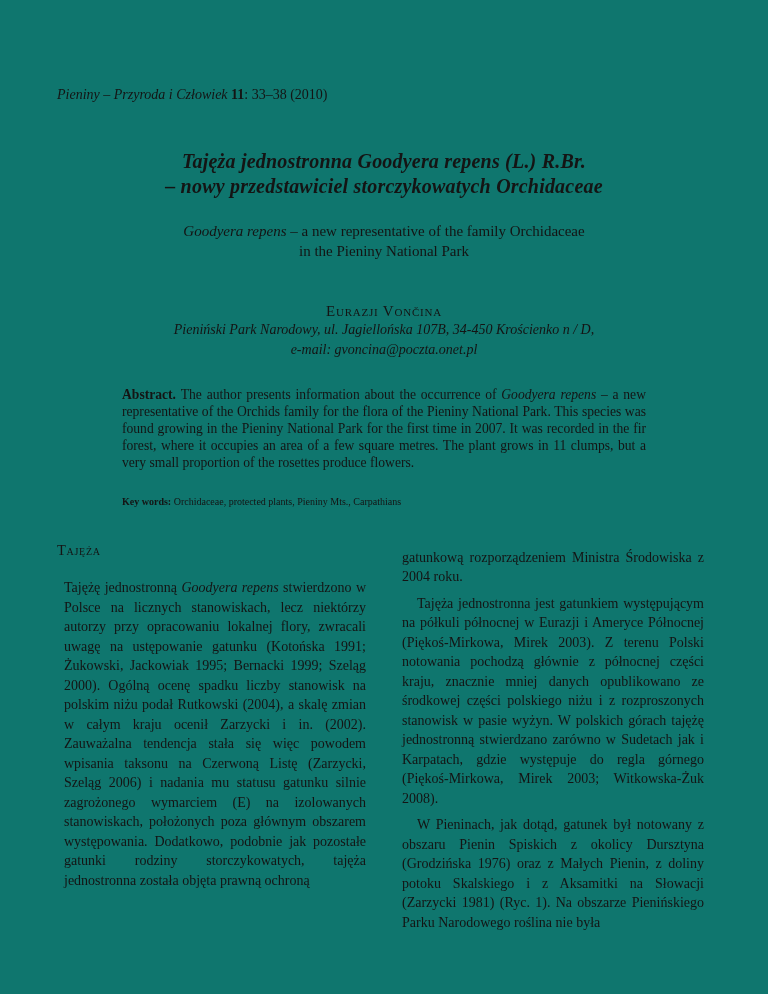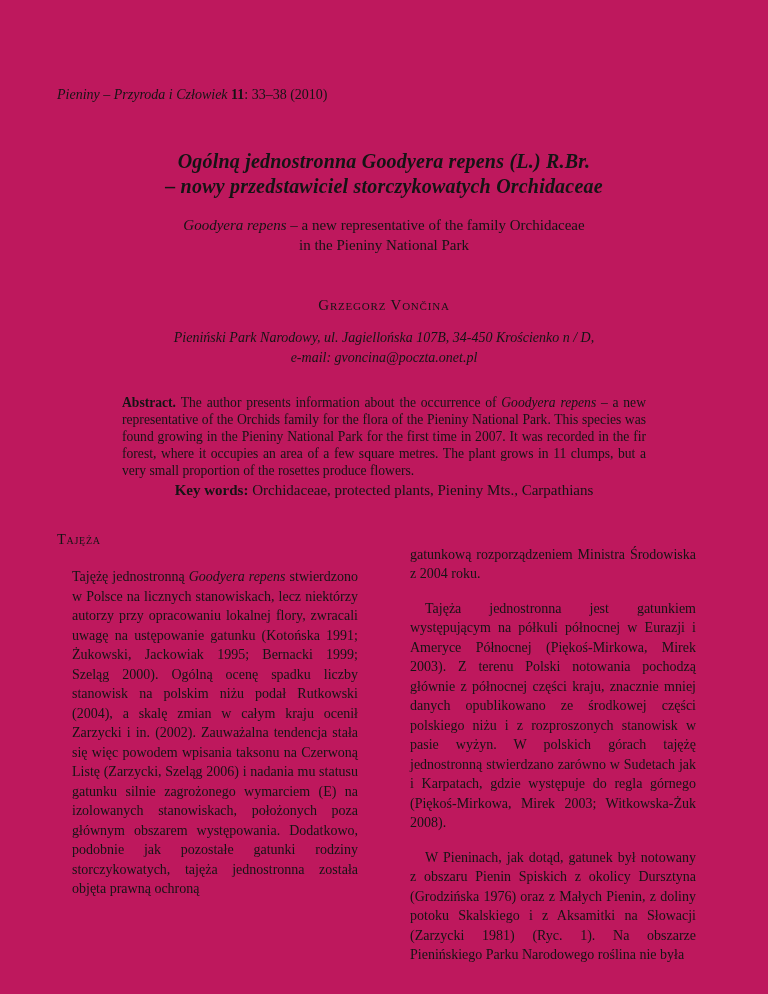--- a/index.html
+++ b/index.html
@@ -8,21 +8,21 @@
     width: 768px;
     height: 994px;
     font-family: "Liberation Serif", serif;
     color: #141414;
     overflow: hidden;
   }
   .page {
     width: 768px;
     height: 994px;
     padding: 86px 57px 0 57px;
-    background: #be185d;
+    background: #0f766e;
   }
   
   .i  { font-style: italic; }
   .b  { font-weight: bold; }
   .bi { font-weight: bold; font-style: italic; }
 
   .running-header {
     font-size: 14px;
     line-height: 17px;
   }
@@ -30,95 +30,94 @@
     margin-top: 46px;
     text-align: center;
     font-size: 20px;
     font-weight: bold;
     font-style: italic;
     line-height: 25px;
     letter-spacing: 0.2px;
   }
   .title-line { display: block; }
   .subtitle {
-    margin-top: 16px;
+    margin-top: 22px;
     text-align: center;
     font-size: 15px;
     line-height: 20px;
     font-weight: normal;
   }
   .subtitle-line { display: block; }
   .author {
     margin-top: 42px;
     text-align: center;
     font-size: 15px;
     font-variant: small-caps;
     letter-spacing: 0.8px;
   }
   .affiliation {
-    margin-top: 14px;
     text-align: center;
     font-style: italic;
     font-size: 14px;
     line-height: 20px;
   }
   .affiliation-line { display: block; }
   .abstract {
     margin: 26px auto 0 auto;
     width: 524px;
     font-size: 13.6px;
     line-height: 17px;
     text-align: justify;
   }
   .keywords {
-    margin: 3px auto 0 auto;
+    margin: 22px auto 0 auto;
     width: 524px;
-    font-size: 15px;
+    font-size: 10px;
     line-height: 17.6px;
-    text-align: center;
+    text-align: left;
   }
   .columns {
     margin-top: 30px;
     display: flex;
     gap: 22px;
   }
   .col {
     width: 316px;
     font-size: 14px;
     line-height: 19.5px;
     text-align: justify;
   }
   .section-heading {
     font-variant: small-caps;
     font-weight: normal;
     font-size: 14.5px;
     letter-spacing: 0.7px;
     margin-bottom: 18px;
   }
-  .col p { margin: 15px; }
+  .col p { margin: 7px; }
   .col p.indent { text-indent: 15px; font-family: Liberation Serif, serif; }
 </style>
 </head>
 <body>
 
 <div class="page">
 
   <div class="running-header"><span class="i">Pieniny – Przyroda i Człowiek </span><span class="b">11</span><span>: 33–38 (2010)</span></div>
 
   <h1 class="title">
-    <span class="title-line"><span class="bi">Ogólną jednostronna </span><span class="bi">Goodyera repens</span><span class="b"> (</span><span class="bi">L.</span><span class="b">) </span><span class="bi">R.Br.</span></span>
+    <span class="title-line"><span class="bi">Tajęża jednostronna </span><span class="bi">Goodyera repens</span><span class="b"> (</span><span class="bi">L.</span><span class="b">) </span><span class="bi">R.Br.</span></span>
     <span class="title-line">– nowy przedstawiciel storczykowatych Orchidaceae</span>
   </h1>
 
   <h2 class="subtitle">
     <span class="subtitle-line"><span class="i">Goodyera repens</span><span> – a new representative of the family Orchidaceae</span></span>
     <span class="subtitle-line">in the Pieniny National Park</span>
   </h2>
 
-  <div class="author">Grzegorz Vončina</div>
+  <div class="author">Eurazji Vončina</div>
 
   <div class="affiliation">
     <span class="affiliation-line">Pieniński Park Narodowy, ul. Jagiellońska 107B, 34-450 Krościenko n / D,</span>
     <span class="affiliation-line">e-mail: gvoncina@poczta.onet.pl</span>
   </div>
 
   <div class="abstract"><span class="b">Abstract. </span><span>The author presents information about the occurrence of </span><span class="i">Goodyera repens</span><span> – a new representative of the Orchids family for the flora of the Pieniny National Park. This species was found growing in the Pieniny National Park for the first time in 2007. It was recorded in the fir forest, where it occupies an area of a few square metres. The plant grows in 11 clumps, but a very small proportion of the rosettes produce flowers.</span></div>
 
   <div class="keywords"><span class="b">Key words: </span><span>Orchidaceae, protected plants, Pieniny Mts., Carpathians</span></div>
 

